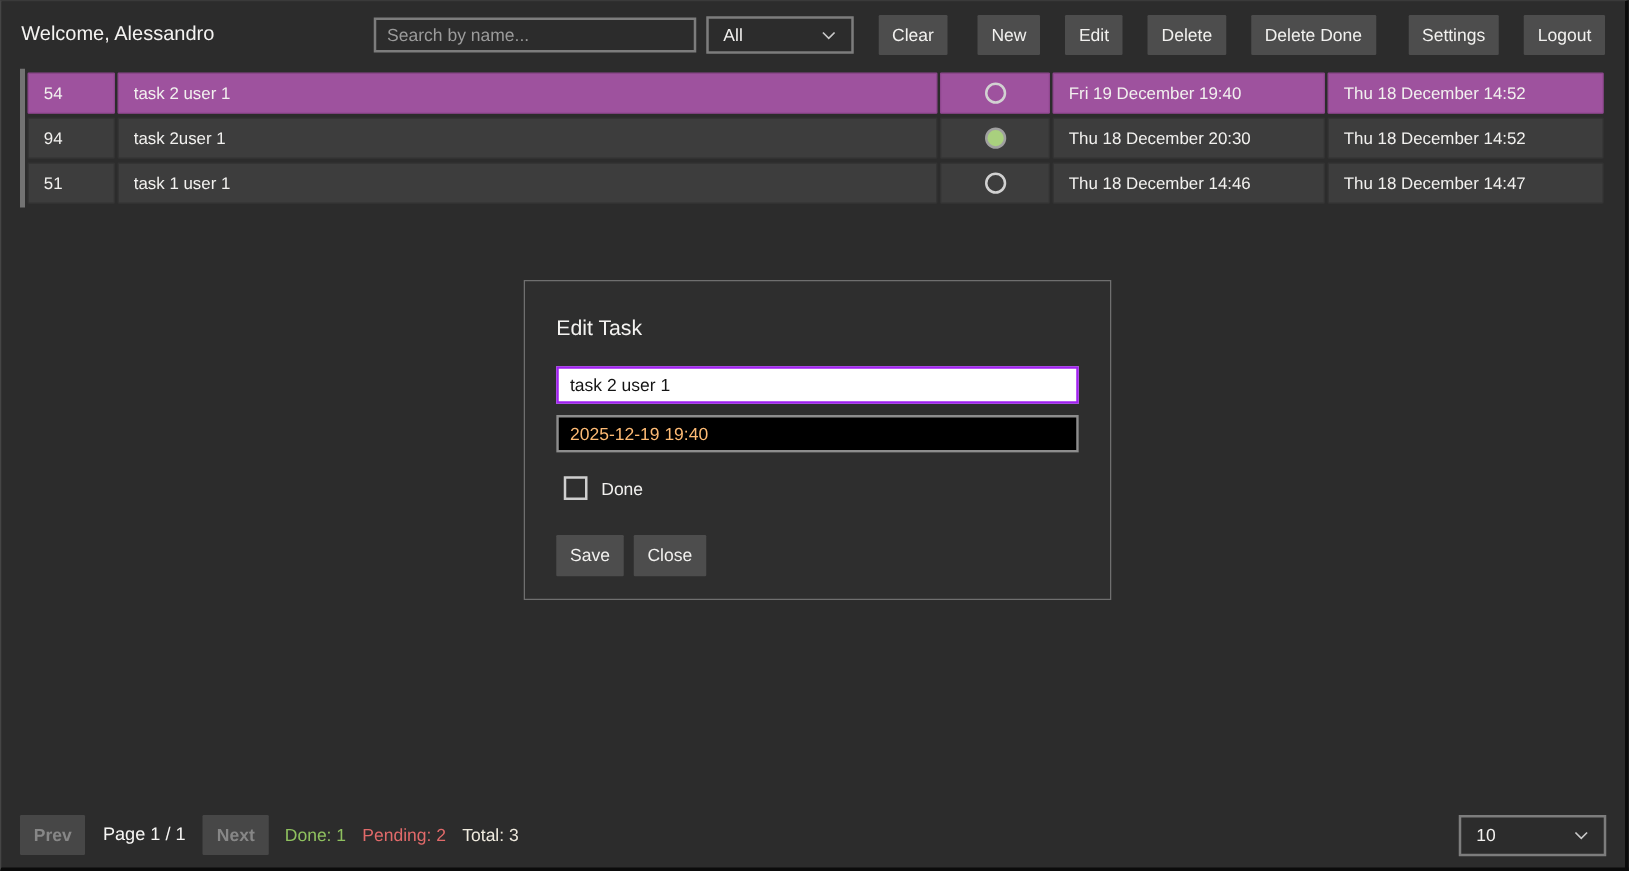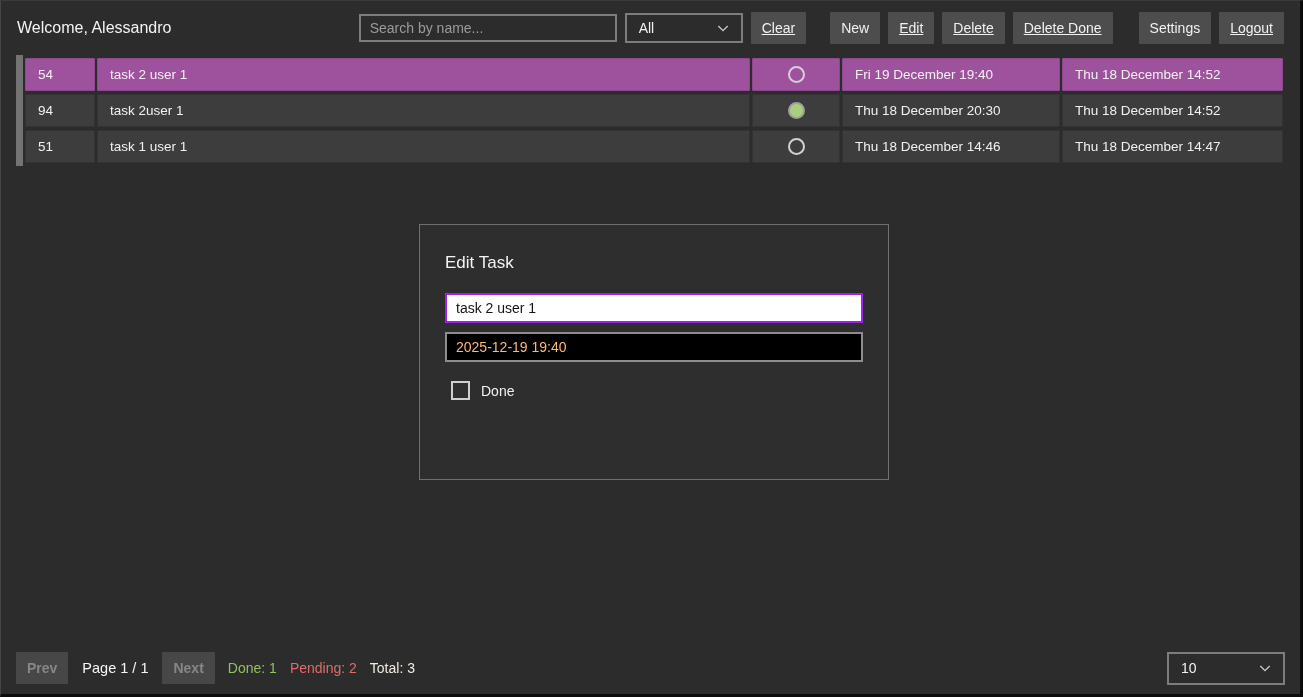--- a/index.html
+++ b/index.html
@@ -29,26 +29,26 @@
     height:30px; border:2px solid #7d7d7d; background:#2c2c2c;
     padding:0 10px 0 12px; font-size:14px; color:#f2f1ef; cursor:default;
   }
   .fake-select.filter { width:118px; margin-left:8px;gap:20px; }
   .chev { width:16px; height:16px; flex:none; }
   .btn {
     background:#4d4d4d; color:#f2f1ef; border:none; font-family:inherit;
     font-size:14px; padding:7px 11px; border-radius:1px; cursor:pointer;
     line-height:1.35;
   }
-  .btn.ml8 { margin-left:8px;text-decoration:underline; }
+  .btn.ml8 { margin-left:20px; }
   .btn.ml24 { margin-left:24px; }
   .btn.ml26 { margin-left:26px; }
   .btn:disabled, .btn.disabled { color:#878787; background:#474747;font-weight:bold; }
   
-  .table-wrap { margin:0 15px; border-left:7px solid #737373; }
+  .table-wrap { margin:0 15px; border-left:4px solid #737373; }
   table.tasks { width:100%; border-collapse:separate; border-spacing:2px 3px; }
   table.tasks td {
     background:#3d3d3d; height:33px; font-size:13.5px; color:#f2f1ef;
     padding:0 12px; border:1px solid #333333; border-radius:1px;
   }
   td.c-id { width:70px; padding-left:11px; }
   td.c-status { width:88px; text-align:center; }
   td.c-due { width:218px; }
   td.c-created { width:221px; }
   tr.selected td { background:#9e529e; border-color:#8f478f; }
@@ -149,20 +149,24 @@
 
     <input class="modal-input name-input" type="text" value="task 2 user 1" style="">
 
     <input class="modal-input date-input" type="text" value="2025-12-19 19:40" style="">
 
     <div class="check-row">
       <span class="checkbox"></span>
       <span class="check-label">Done</span>
     </div>
 
+    <div class="modal-buttons">
+      <button class="btn">Save</button>
+      <button class="btn">Close</button>
+    </div>
   </div>
 
   <div class="bottombar">
     <button class="btn disabled">Prev</button>
     <span class="page-label">Page 1 / 1</span>
     <button class="btn disabled">Next</button>
 
     <span class="stat done">Done: 1</span>
     <span class="stat pending">Pending: 2</span>
     <span class="stat total">Total: 3</span>

